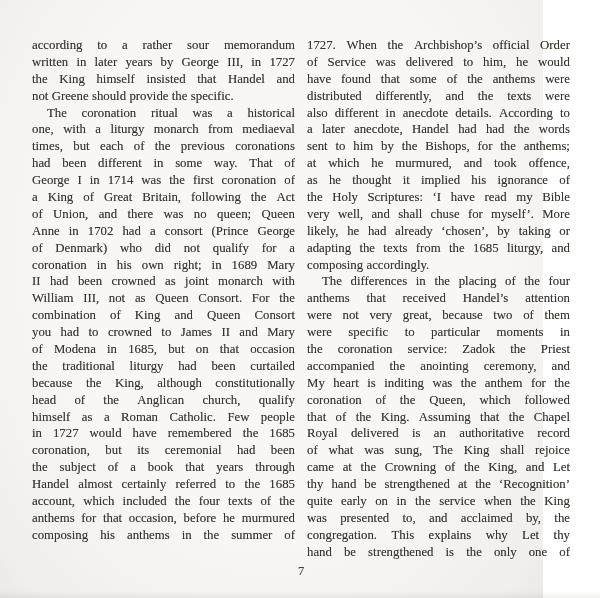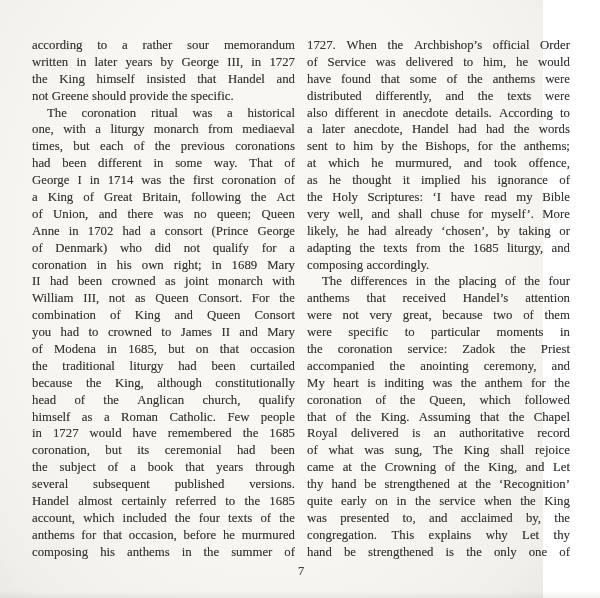--- a/index.html
+++ b/index.html
@@ -317,26 +317,20 @@
           <span class="w">the</span>
           <span class="w">subject</span>
           <span class="w">of</span>
           <span class="w">a</span>
           <span class="w">book</span>
           <span class="w">that</span>
           <span class="w">years</span>
           <span class="w">through</span>
         </div>
         <div class="line">
-          <span class="w">several</span>
-          <span class="w">subsequent</span>
-          <span class="w">published</span>
-          <span class="w">versions.</span>
-        </div>
-        <div class="line">
           <span class="w">Handel</span>
           <span class="w">almost</span>
           <span class="w">certainly</span>
           <span class="w">referred</span>
           <span class="w">to</span>
           <span class="w">the</span>
           <span class="w">1685</span>
         </div>
         <div class="line">
           <span class="w">account,</span>

